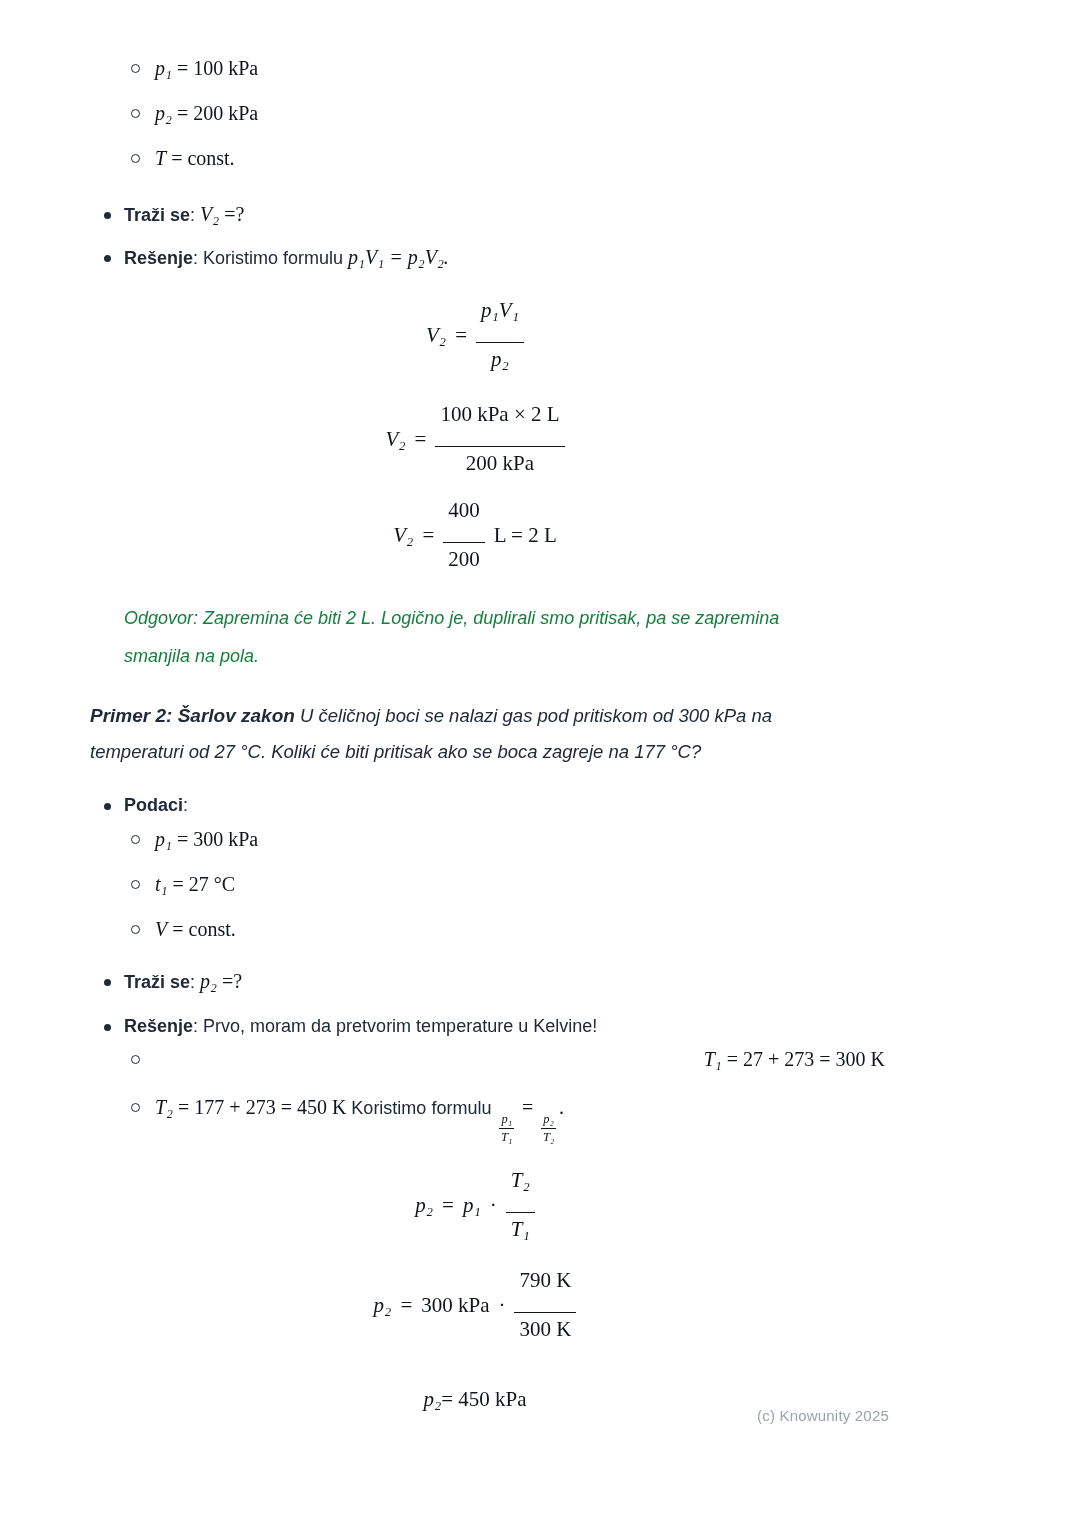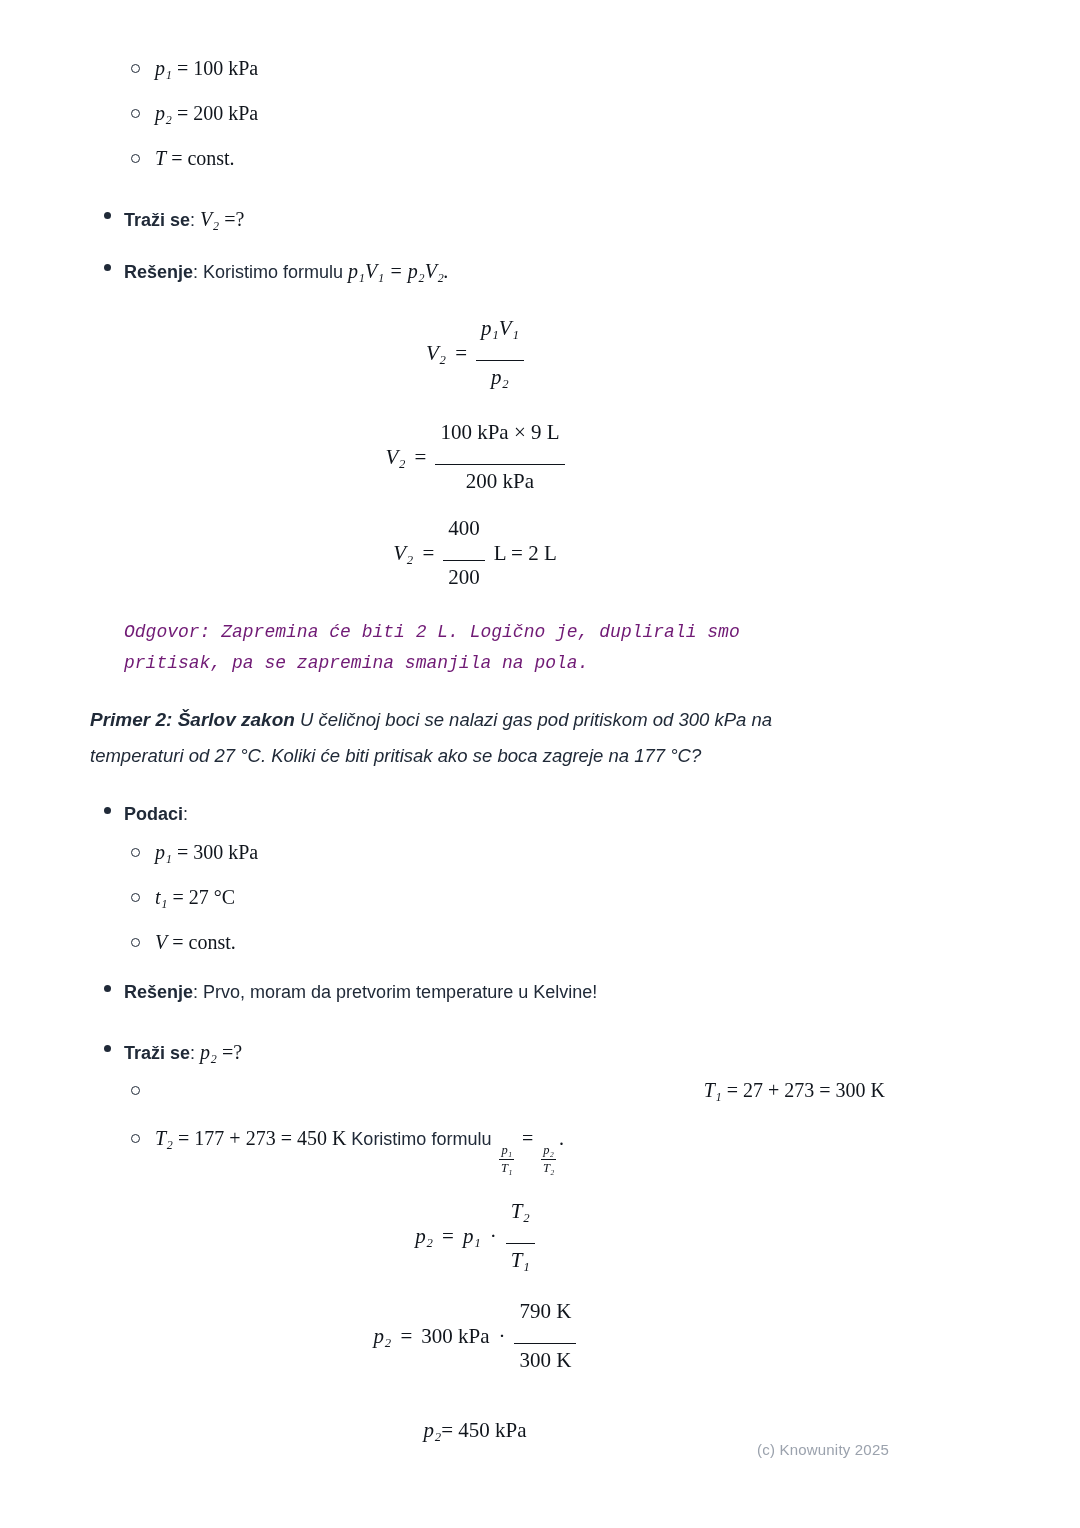--- a/index.html
+++ b/index.html
@@ -16,21 +16,21 @@
     position:absolute;
     left:976px;top:48px;
     width:51px;height:1430px;
     background:#f3f2fc;
     border-left:6px solid #c6c1ea;
     z-index:0;
   }
   .content{position:relative;padding-top:55px;z-index:1;}
 
   
-  .row1{position:relative;margin-left:104px;padding-left:20px;line-height:34px;font-size:18px;max-width:760px;}
+  .row1{position:relative;margin-left:104px;padding-left:20px;line-height:25px;font-size:18px;max-width:760px;}
   .row2{position:relative;margin-left:131px;padding-left:24px;line-height:26px;font-size:18px;max-width:730px;}
   .dot{position:absolute;left:0;top:10px;width:7px;height:7px;border-radius:50%;background:#202a38;}
   .ring{position:absolute;left:0;top:9px;width:7px;height:7px;border:1.7px solid #202a38;border-radius:50%;background:#fff;}
   .lbl{font-weight:700;}
   .mb18{margin-bottom:18px;}
 
   
   .mvar{font-family:"Liberation Serif","DejaVu Serif",serif;font-style:italic;color:#10151c;}
   .mup{font-family:"Liberation Serif","DejaVu Serif",serif;font-style:normal;color:#10151c;}
   .m20{font-size:20px;}
@@ -47,26 +47,26 @@
   .frac{display:inline-block;text-align:center;}
   .frac .num{display:block;padding:0 5px 18px;border-bottom:1.4px solid #10151c;}
   .frac .den{display:block;padding:3px 5px 0;}
 
   
   .ifrac{display:inline-flex;flex-direction:column;text-align:center;font-size:12.5px;line-height:15px;vertical-align:-9px;margin:0 3px;}
   .ifrac .fn{border-bottom:1px solid #10151c;padding:0 2px 1px;}
   .ifrac .fd{padding-top:1px;}
 
   
-  .odgovor{margin:26px 0 0 124px;max-width:670px;font-style:italic;font-size:18px;line-height:31px;color:#701a75;font-family:Liberation Mono, monospace;}
+  .odgovor{margin:26px 0 0 124px;max-width:670px;font-style:italic;font-size:18px;line-height:38px;color:#15803d;}
   .heading{margin:23px 0 0 90px;max-width:745px;font-size:18.5px;line-height:36px;font-style:italic;}
   .heading .lbl{font-size:19px;}
 
   .watermark{
-    position:absolute;right:71px;top:1441px;
+    position:absolute;right:71px;top:1407px;
     font-size:15px;color:#9ba2ad;z-index:2;letter-spacing:.2px;margin-left:44px;
   }
 </style>
 </head>
 <body>
 
 <div class="page">
 
   <div class="accent-bar"></div>
 
@@ -100,21 +100,21 @@
       <span class="frac">
         <span class="num mvar">p₁V₁</span>
         <span class="den mvar">p₂</span>
       </span>
     </div>
 
     <div class="equation" style="margin-top:28px;">
       <span class="mvar">V₂</span>
       <span class="mup rel">=</span>
       <span class="frac">
-        <span class="num mup">100 kPa × 9 L</span>
+        <span class="num mup">100 kPa × 2 L</span>
         <span class="den mup">200 kPa</span>
       </span>
     </div>
 
     <div class="equation" style="margin-top:20px;">
       <span class="mvar">V₂</span>
       <span class="mup rel">=</span>
       <span class="frac">
         <span class="num mup">400</span>
         <span class="den mup">200</span>
@@ -137,27 +137,27 @@
     </div>
     <div class="row2 mb18">
       <span class="ring"></span>
       <span class="mvar m20">t₁</span><span class="mup m20"> = 27 °C</span>
     </div>
     <div class="row2">
       <span class="ring"></span>
       <span class="mvar m20">V</span><span class="mup m20"> = const.</span>
     </div>
 
+    <div class="row1" style="margin-top:26px;">
+      <span class="dot"></span>
+      <span class="lbl">Traži se</span><span>: </span><span class="mvar m20">p₂</span><span class="mup m20"> =?</span>
+    </div>
     <div class="row1" style="margin-top:19px;">
       <span class="dot"></span>
       <span class="lbl">Rešenje</span><span>: </span><span>Prvo, moram da pretvorim temperature u Kelvine!</span>
-    </div>
-    <div class="row1" style="margin-top:26px;">
-      <span class="dot"></span>
-      <span class="lbl">Traži se</span><span>: </span><span class="mvar m20">p₂</span><span class="mup m20"> =?</span>
     </div>
 
     <div class="row2" style="margin-top:7px;text-align:right;">
       <span class="ring"></span>
       <span class="mvar m20">T₁</span><span class="mup m20"> = 27 + 273 = 300 K</span>
     </div>
     <div class="row2" style="margin-top:17px;line-height:34px;">
       <span class="ring" style="top:13px;"></span>
       <span class="mvar m20">T₂</span><span class="mup m20"> = 177 + 273 = 450 K</span><span> Koristimo formulu </span><span class="ifrac">
           <span class="fn mvar">p₁</span>

